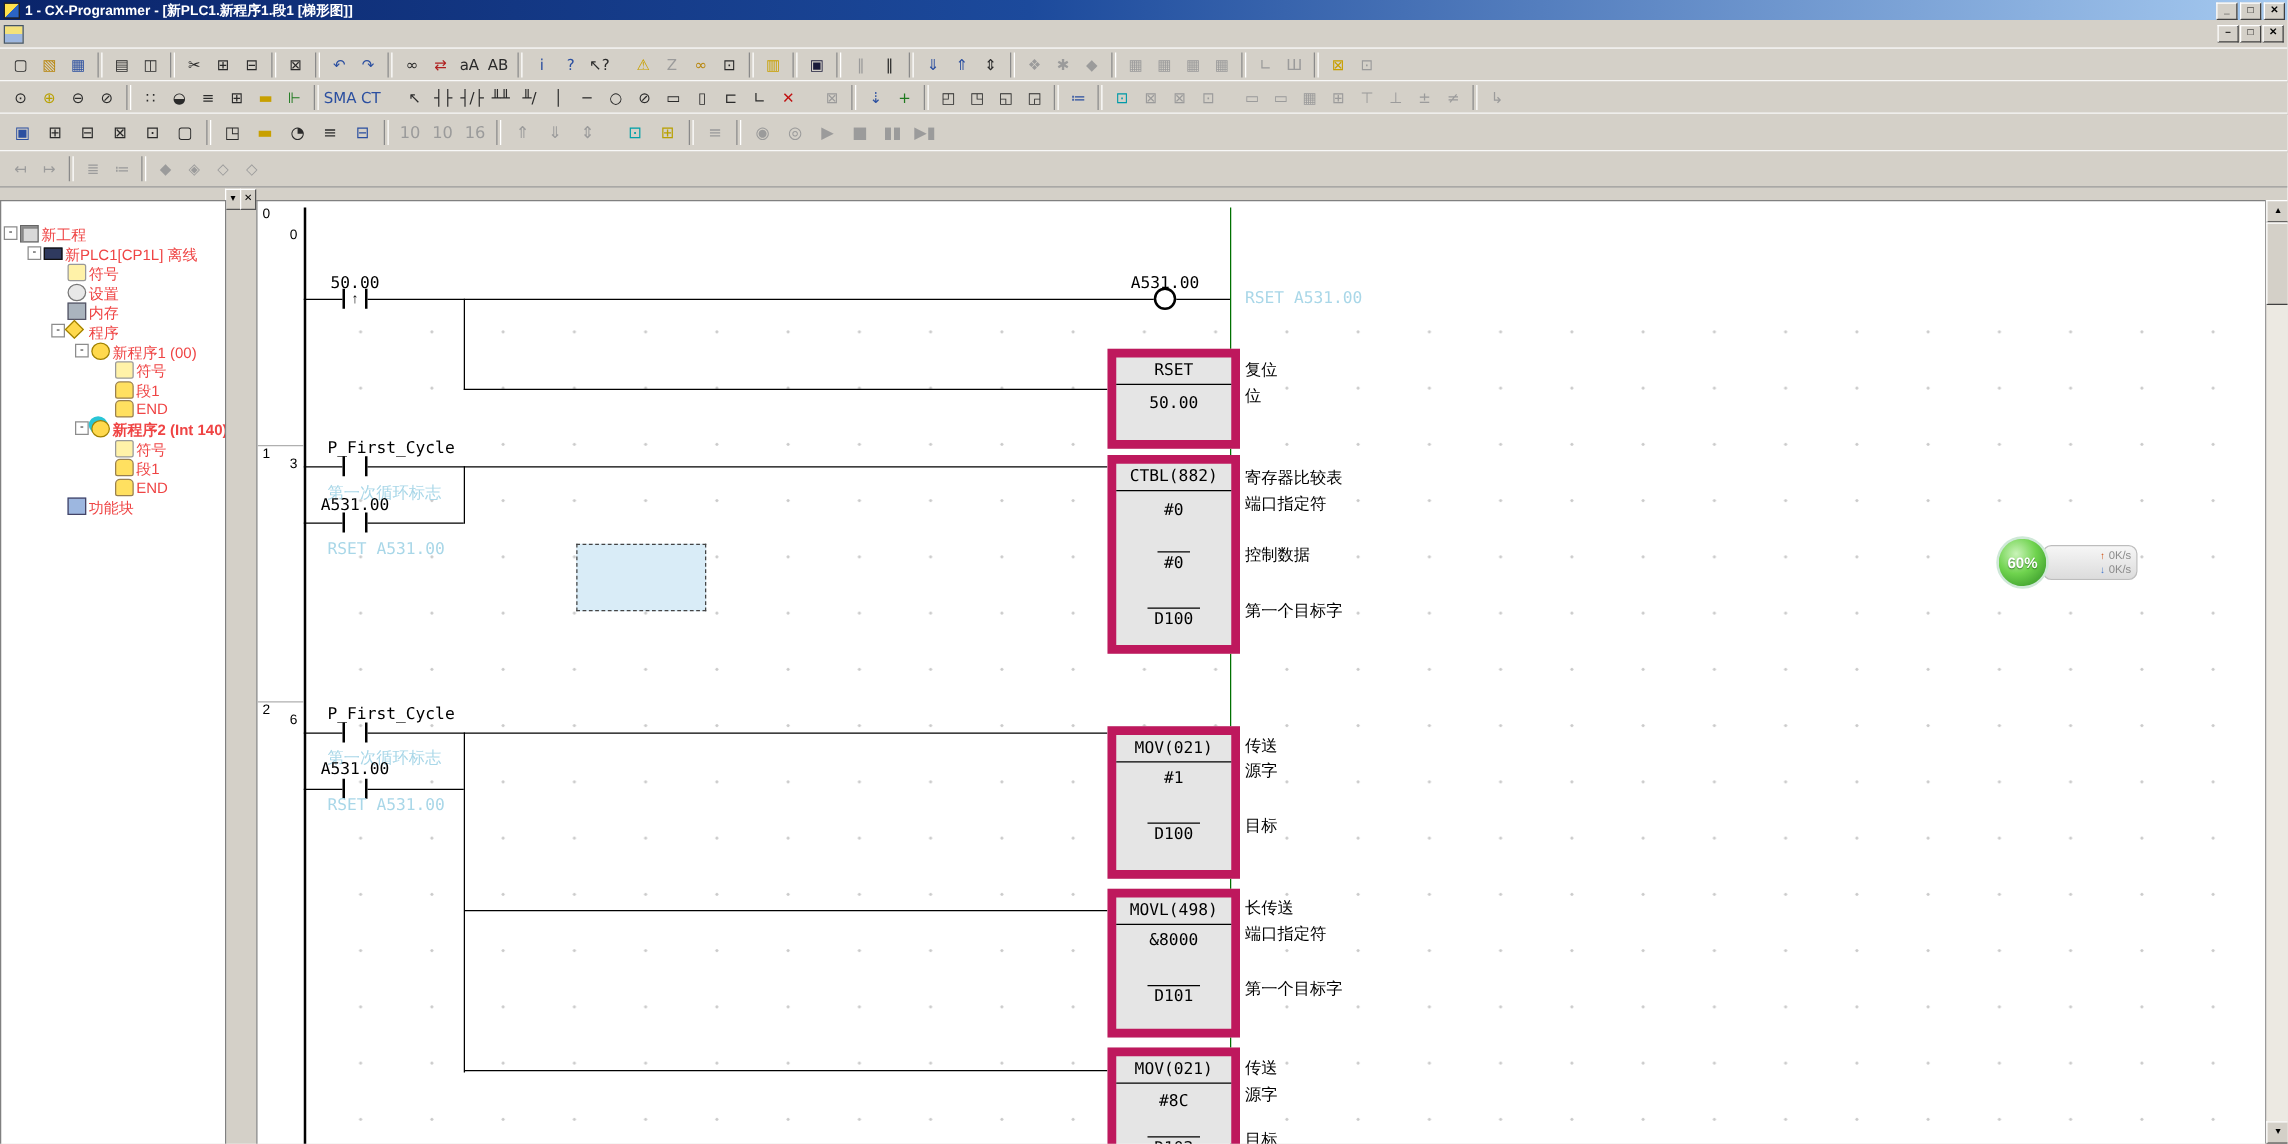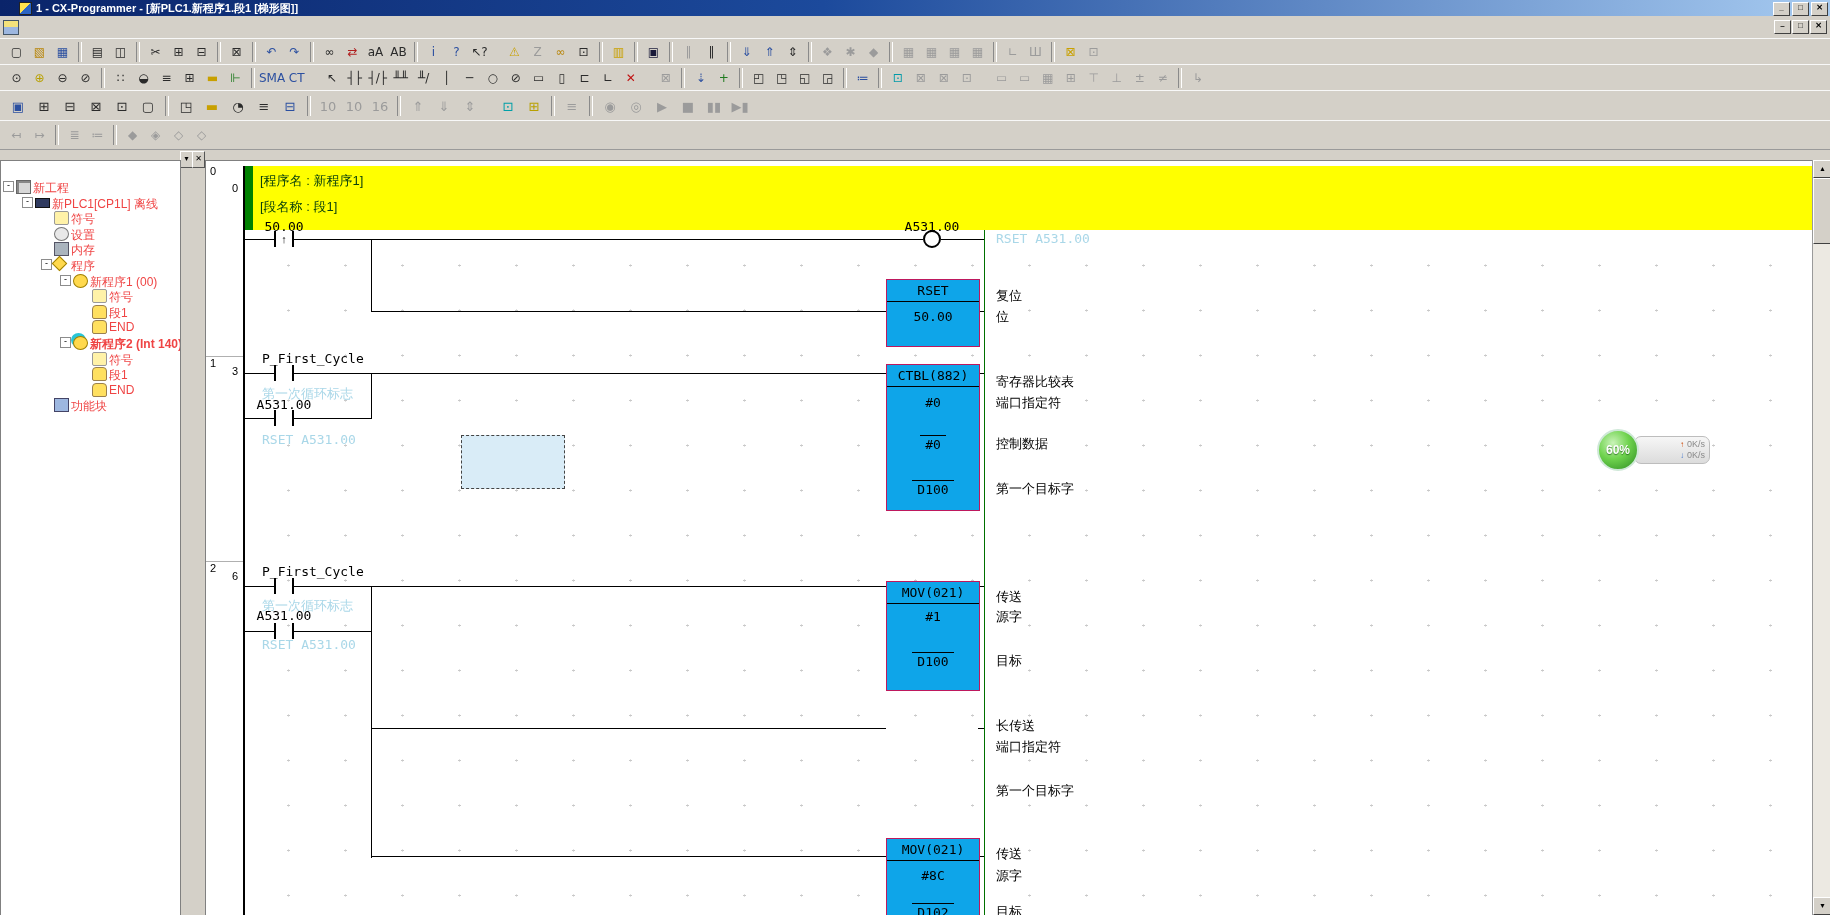--- a/index.html
+++ b/index.html
@@ -1,21 +1,21 @@
 <!DOCTYPE html>
 <html><head>
 <meta charset="utf-8">
 <style>
   html,body{margin:0;padding:0}
   body{width:1830px;height:915px;overflow:hidden;background:#d4d0c8;
        font-family:"Liberation Sans",sans-serif;position:relative;font-size:12px}
   
   .titlebar{position:absolute;left:0;top:0;right:0;height:16px;
     background:linear-gradient(90deg,#0a246a 0%,#1c4a9c 45%,#a6caf0 100%);
-    display:flex;align-items:center;padding-left:19px;color:#fff;font-size:11px;font-weight:bold;white-space:nowrap}
+    display:flex;align-items:center;padding-left:3px;color:#fff;font-size:11px;font-weight:bold;white-space:nowrap}
   .app-ico{width:11px;height:11px;margin-right:4px;border:1px solid #222;
     background:linear-gradient(135deg,#ffe14d 50%,#2b64c4 50%)}
   .win-btns{position:absolute;right:2px;top:2px;display:flex;gap:2px}
   .wbtn{width:15px;height:12px;background:#d4d0c8;border:1px solid;border-color:#fff #404040 #404040 #fff;
     font-size:8px;line-height:10px;text-align:center;color:#000;font-weight:bold}
   
   .menubar{position:absolute;left:0;top:16px;right:0;height:22px;background:#d4d0c8;
     display:flex;align-items:center;border-bottom:1px solid #f5f5f5}
   .mdi-ico{width:14px;height:13px;margin:0 5px 0 3px;border:1px solid #456;
     background:linear-gradient(#f4e27a 50%,#9db7e0 50%)}
@@ -72,21 +72,21 @@
   .lcontact{position:absolute;width:20px;height:16px}
   .cb{position:absolute;top:0;width:2px;height:16px;background:#000}
   .cb.l{left:0}.cb.r{right:0}
   .carrow{position:absolute;left:2px;right:2px;top:1px;text-align:center;font-size:11px;line-height:14px}
   .coil{position:absolute;width:14px;height:14px;border:2px solid #000;border-radius:50%;background:#fff}
   .ctxt{position:absolute;font-family:"DejaVu Sans Mono","Liberation Mono",monospace;font-size:13px;white-space:nowrap}
   .ctxt.c{text-align:center}
   .ccmt{position:absolute;color:#a9d7e8;font-size:13px;white-space:nowrap;
     font-family:"DejaVu Sans Mono","Liberation Mono",monospace}
   .ccmt.cjk{font-family:Liberation Serif, serif}
-  .lblock{position:absolute;width:92px;border:1px solid #be185d;background:#0ea5e9}
+  .lblock{position:absolute;width:92px;border:7px solid #be185d;background:#e5e5e5}
   .lbh{height:21px;border-bottom:1px solid #000;text-align:center;line-height:21px;
     font-family:"DejaVu Sans Mono","Liberation Mono",monospace;font-size:13px}
   .lop{position:absolute;left:0;right:0;text-align:center;
     font-family:"DejaVu Sans Mono","Liberation Mono",monospace;font-size:13px}
   .lop span{display:inline-block;padding:1px 5px}
   .lop.ov span{border-top:1px solid #000}
   .ilbl{position:absolute;font-size:13px;color:#000;white-space:nowrap}
   .marquee{position:absolute;border:1px dashed #444;background:#d9ecf7}
   
   .sb{position:absolute;left:1812px;top:160px;width:18px;height:755px;background:#ece9e2;border-left:1px solid #9a9a9a}
@@ -361,25 +361,20 @@
         <div class="t-label" style="left: 70px;">功能块</div>
       </div>
     </div>
 </div>
 
 <div class="ladder">
   <div class="grid-dots"></div>
   <i class="wv busL" style="left:37px;top:5px;height:750px"></i>
   <i class="wv busR" style="left:778px;top:5px;height:750px"></i>
 
-  <div class="banner">
-    <div class="banner-green"></div>
-    <div class="banner-line" style="top:6px">[程序名 : 新程序1]</div>
-    <div class="banner-line" style="top:32px">[段名称 : 段1]</div>
-  </div>
 
   <div class="rnum" style="left:4px;top:4px">0</div>
   <div class="rstep" style="left:14px;top:21px">0</div>
   <i class="wh" style="left:37px;top:78px;width:31px"></i>
   <i class="wh" style="left:88px;top:78px;width:629px"></i>
   <i class="wh" style="left:735px;top:78px;width:43px"></i>
   <div class="ctxt c" style="left:38px;top:58px;width:80px">50.00</div>
   <div class="lcontact" style="left:68px;top:70px">
     <i class="cb l"></i>
       <i class="cb r"></i>
@@ -457,20 +452,25 @@
     <div class="lbh">MOV(021)</div>
     <div class="lop" style="top:26px"><span>#1</span></div>
     <div class="lop ov" style="top:70px"><span>D100</span></div>
   </div>
   <div class="ilbl" style="left:790px;top:427px">传送</div>
   <div class="ilbl" style="left:790px;top:447px">源字</div>
   <div class="ilbl" style="left:790px;top:491px">目标</div>
 
   <i class="wh" style="left:166px;top:567px;width:514px"></i>
   <i class="wh" style="left:772px;top:567px;width:6px"></i>
+  <div class="lblock" style="left:680px;top:550px;height:105px">
+    <div class="lbh">MOVL(498)</div>
+    <div class="lop" style="top:26px"><span>&amp;8000</span></div>
+    <div class="lop ov" style="top:70px"><span>D101</span></div>
+  </div>
   <div class="ilbl" style="left:790px;top:556px">长传送</div>
   <div class="ilbl" style="left:790px;top:577px">端口指定符</div>
   <div class="ilbl" style="left:790px;top:621px">第一个目标字</div>
 
   <i class="wh" style="left:166px;top:695px;width:514px"></i>
   <i class="wh" style="left:772px;top:695px;width:6px"></i>
   <div class="lblock" style="left:680px;top:677px;height:108px">
     <div class="lbh">MOV(021)</div>
     <div class="lop" style="top:28px"><span>#8C</span></div>
     <div class="lop ov" style="top:64px"><span>D102</span></div>

